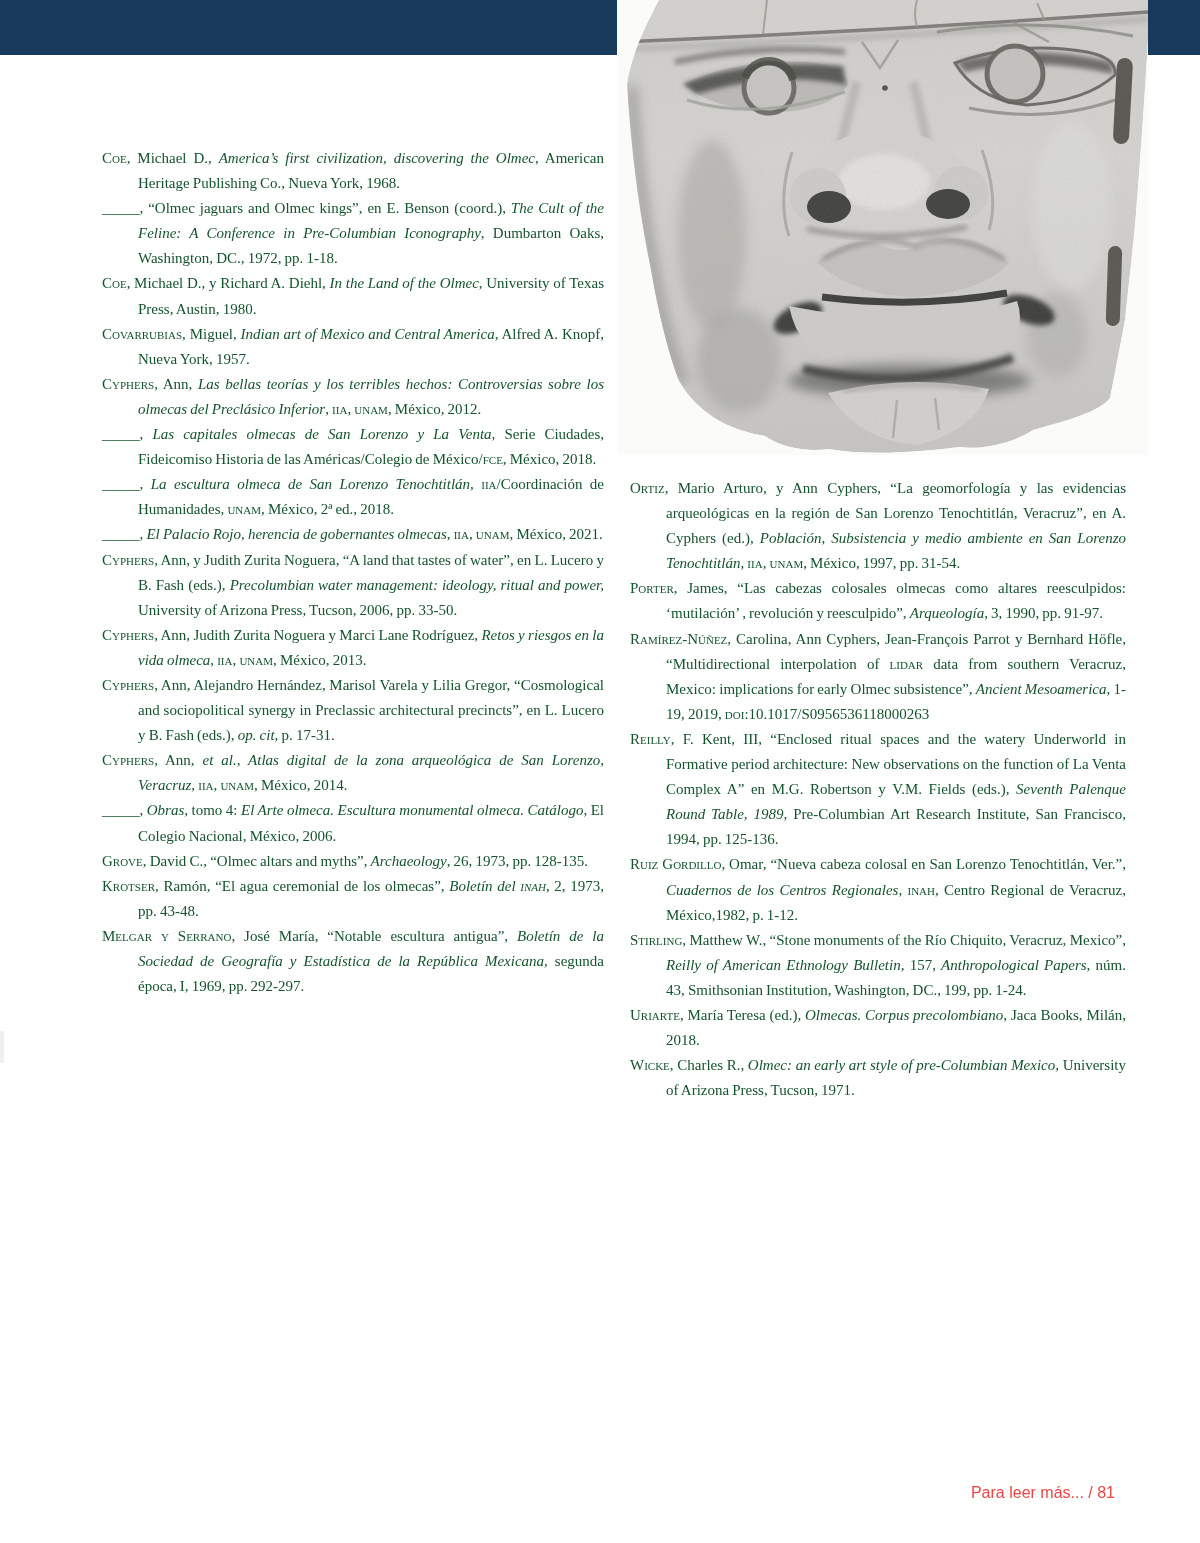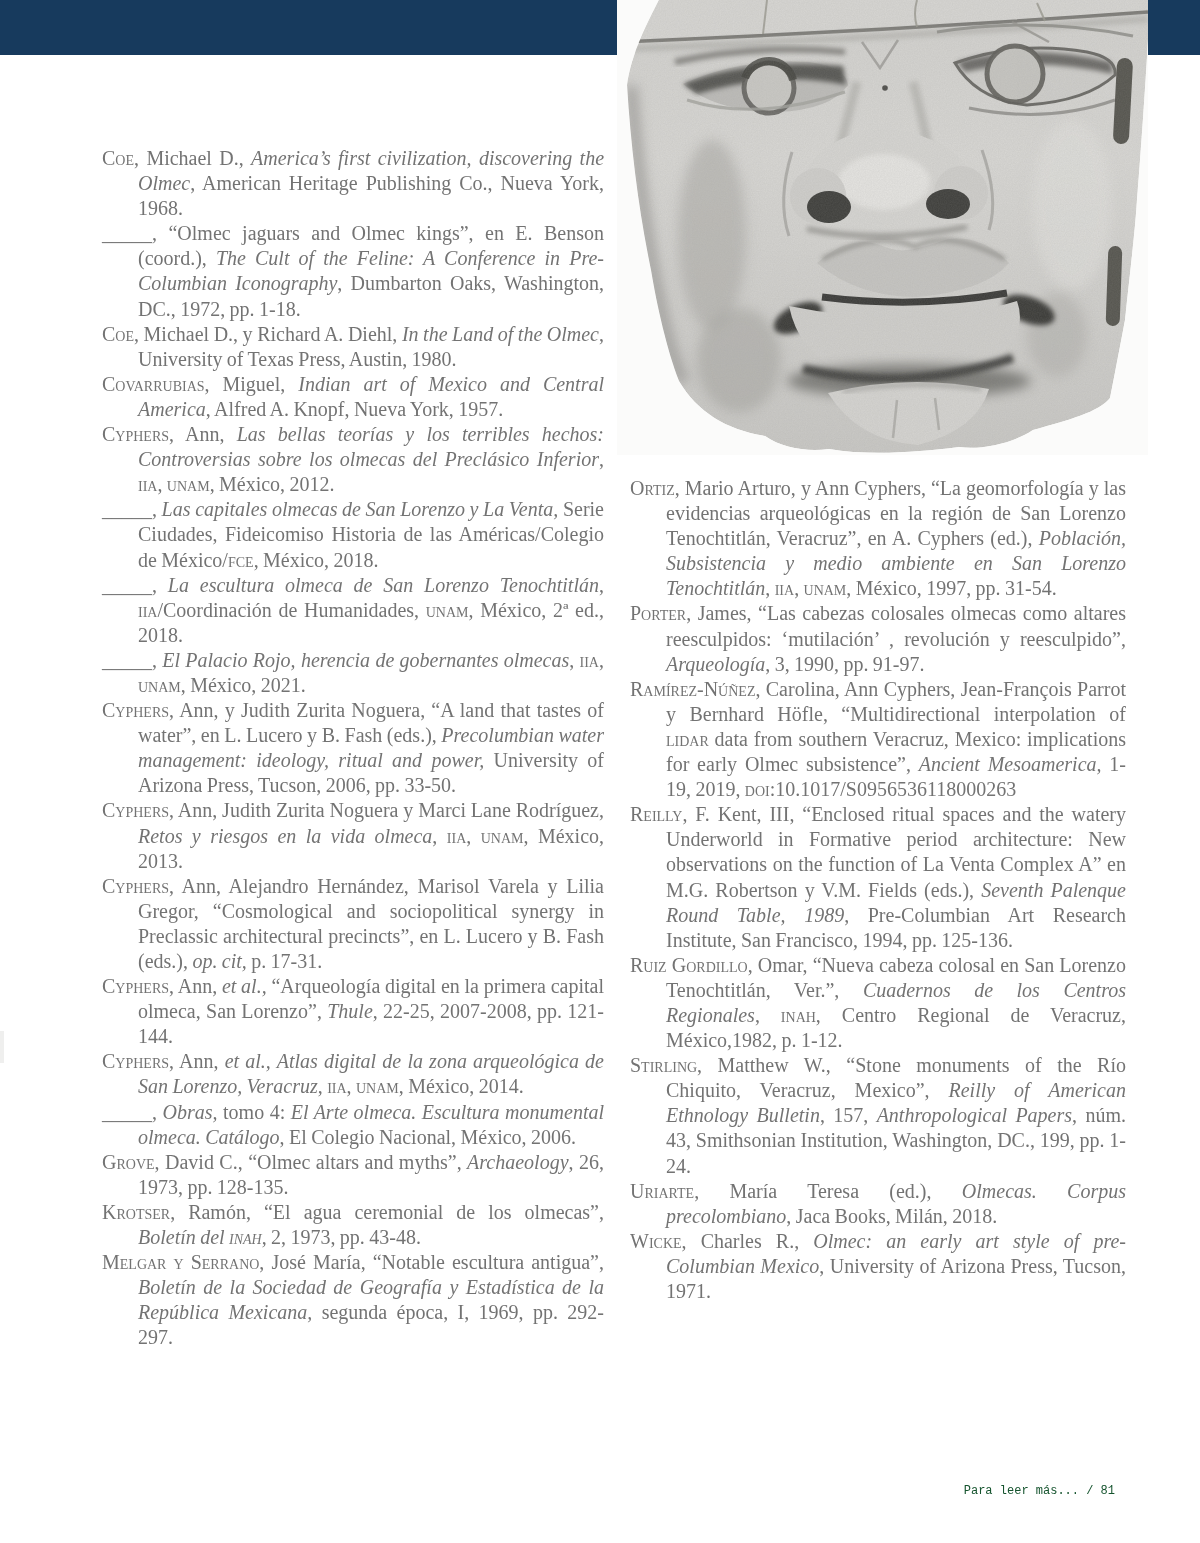--- a/index.html
+++ b/index.html
@@ -1,31 +1,31 @@
 <!DOCTYPE html>
 <html lang="es"><head>
 <meta charset="utf-8">
 <style>
   html,body{margin:0;padding:0;background:#ffffff;}
   .page{position:relative;width:1200px;height:1543px;background:#ffffff;overflow:hidden;
         font-family:"Liberation Serif","DejaVu Serif",serif;}
   .top-bar{position:absolute;left:0;top:0;width:1200px;height:55px;background:#173a5d;}
   .photo{position:absolute;left:617px;top:0;width:531px;height:455px;background:#fbfbfa;}
   .photo svg{display:block;width:531px;height:455px;}
-  .col{position:absolute;color:#737373;font-size:20px;line-height:25.1px;
+  .col{position:absolute;color:#14532d;font-size:15px;line-height:25.1px;
        text-align:justify;word-spacing:-0.6px;}
   .col-left{left:102px;top:146px;width:502px;}
   .col-right{left:630px;top:476px;width:496px;}
   .ref{margin:0;padding-left:36px;text-indent:-36px;}
   .ref span{white-space:pre-wrap;}
   .sc{font-variant:small-caps;}
   .it{font-style:italic;}
   .itsc{font-style:italic;font-variant:small-caps;}
-  .footer{position:absolute;right:85px;top:1484px;font-family:Liberation Mono, monospace;
-          font-size:12px;color:#14532d;}
+  .footer{position:absolute;right:85px;top:1484px;font-family:Liberation Sans, sans-serif;
+          font-size:16px;color:#ef4444;}
   .edge-tab{position:absolute;left:0;top:1031px;width:4px;height:32px;background:#efefee;}
 </style>
 </head>
 <body>
 
 <div class="page">
 
   <div class="top-bar" style="background: rgb(23, 58, 93);"></div>
 
   <div class="photo">
@@ -134,21 +134,20 @@
       <p class="ref"><span>_____, “Olmec jaguars and Olmec kings”, en E. Benson (coord.), </span><span class="it">The Cult of the Feline: A Conference in Pre-Columbian Iconography</span><span>, Dumbarton Oaks, Washington, DC., 1972, pp. 1-18.</span></p>
       <p class="ref"><span class="sc">Coe</span><span>, Michael D., y Richard A. Diehl, </span><span class="it">In the Land of the Olmec</span><span>, University of Texas Press, Austin, 1980.</span></p>
       <p class="ref"><span class="sc">Covarrubias</span><span>, Miguel, </span><span class="it">Indian art of Mexico and Central America</span><span>, Alfred A. Knopf, Nueva York, 1957.</span></p>
       <p class="ref"><span class="sc">Cyphers</span><span>, Ann, </span><span class="it">Las bellas teorías y los terribles hechos: Controversias sobre los olmecas del Preclásico Inferior</span><span>, </span><span class="sc">iia</span><span>, </span><span class="sc">unam</span><span>, México, 2012.</span></p>
       <p class="ref"><span>_____, </span><span class="it">Las capitales olmecas de San Lorenzo y La Venta,</span><span> Serie Ciudades, Fideicomiso Historia de las Américas/Colegio de México/</span><span class="sc">fce</span><span>, México, 2018.</span></p>
       <p class="ref"><span>_____, </span><span class="it">La escultura olmeca de San Lorenzo Tenochtitlán</span><span>, </span><span class="sc">iia</span><span>/Coordinación de Humanidades, </span><span class="sc">unam</span><span>, México, 2ª ed., 2018.</span></p>
       <p class="ref"><span>_____, </span><span class="it">El Palacio Rojo, herencia de gobernantes olmecas</span><span>, </span><span class="sc">iia</span><span>, </span><span class="sc">unam</span><span>, México, 2021.</span></p>
       <p class="ref"><span class="sc">Cyphers</span><span>, Ann, y Judith Zurita Noguera, “A land that tastes of water”, en L. Lucero y B. Fash (eds.), </span><span class="it">Precolumbian water management: ideology, ritual and power,</span><span> University of Arizona Press, Tucson, 2006, pp. 33-50.</span></p>
       <p class="ref"><span class="sc">Cyphers</span><span>, Ann, Judith Zurita Noguera y Marci Lane Rodríguez, </span><span class="it">Retos y riesgos en la vida olmeca</span><span>, </span><span class="sc">iia</span><span>, </span><span class="sc">unam</span><span>, México, 2013.</span></p>
       <p class="ref"><span class="sc">Cyphers</span><span>, Ann, Alejandro Hernández, Marisol Varela y Lilia Gregor, “Cosmological and sociopolitical synergy in Preclassic architectural precincts”, en L. Lucero y B. Fash (eds.), </span><span class="it">op. cit,</span><span> p. 17-31.</span></p>
-      <p class="ref"><span class="sc">Cyphers</span><span>, Ann, </span><span class="it">et al.,</span><span> “Arqueología digital en la primera capital olmeca, San Lorenzo”, </span><span class="it">Thule</span><span>, 22-25, 2007-2008, pp. 121-144.</span></p>
       <p class="ref"><span class="sc">Cyphers</span><span>, Ann, </span><span class="it">et al., Atlas digital de la zona arqueológica de San Lorenzo, Veracruz</span><span>, </span><span class="sc">iia</span><span>, </span><span class="sc">unam</span><span>, México, 2014.</span></p>
       <p class="ref"><span>_____, </span><span class="it">Obras,</span><span> tomo 4: </span><span class="it">El Arte olmeca. Escultura monumental olmeca. Catálogo</span><span>, El Colegio Nacional, México, 2006.</span></p>
       <p class="ref"><span class="sc">Grove</span><span>, David C., “Olmec altars and myths”, </span><span class="it">Archaeology</span><span>, 26, 1973, pp. 128-135.</span></p>
       <p class="ref"><span class="sc">Krotser</span><span>, Ramón, “El agua ceremonial de los olmecas”, </span><span class="it">Boletín del </span><span class="itsc">inah</span><span>, 2, 1973, pp. 43-48.</span></p>
       <p class="ref"><span class="sc">Melgar y Serrano</span><span>, José María, “Notable escultura antigua”, </span><span class="it">Boletín de la Sociedad de Geografía y Estadística de la República Mexicana,</span><span> segunda época, I, 1969, pp. 292-297.</span></p>
     </div>
   <div class="col col-right">
       <p class="ref"><span class="sc">Ortiz</span><span>, Mario Arturo, y Ann Cyphers, “La geomorfología y las evidencias arqueológicas en la región de San Lorenzo Tenochtitlán, Veracruz”, en A. Cyphers (ed.), </span><span class="it">Población, Subsistencia y medio ambiente en San Lorenzo Tenochtitlán</span><span>, </span><span class="sc">iia</span><span>, </span><span class="sc">unam</span><span>, México, 1997, pp. 31-54.</span></p>
       <p class="ref"><span class="sc">Porter</span><span>, James, “Las cabezas colosales olmecas como altares reesculpidos: ‘mutilación’ , revolución y reesculpido”, </span><span class="it">Arqueología</span><span>, 3, 1990, pp. 91-97.</span></p>
       <p class="ref"><span class="sc">Ramírez-Núñez</span><span>, Carolina, Ann Cyphers, Jean-François Parrot y Bernhard Höfle, “Multidirectional interpolation of </span><span class="sc">lidar</span><span> data from southern Veracruz, Mexico: implications for early Olmec subsistence”, </span><span class="it">Ancient Mesoamerica,</span><span> 1-19, 2019, </span><span class="sc">doi</span><span>:10.1017/S0956536118000263</span></p>

